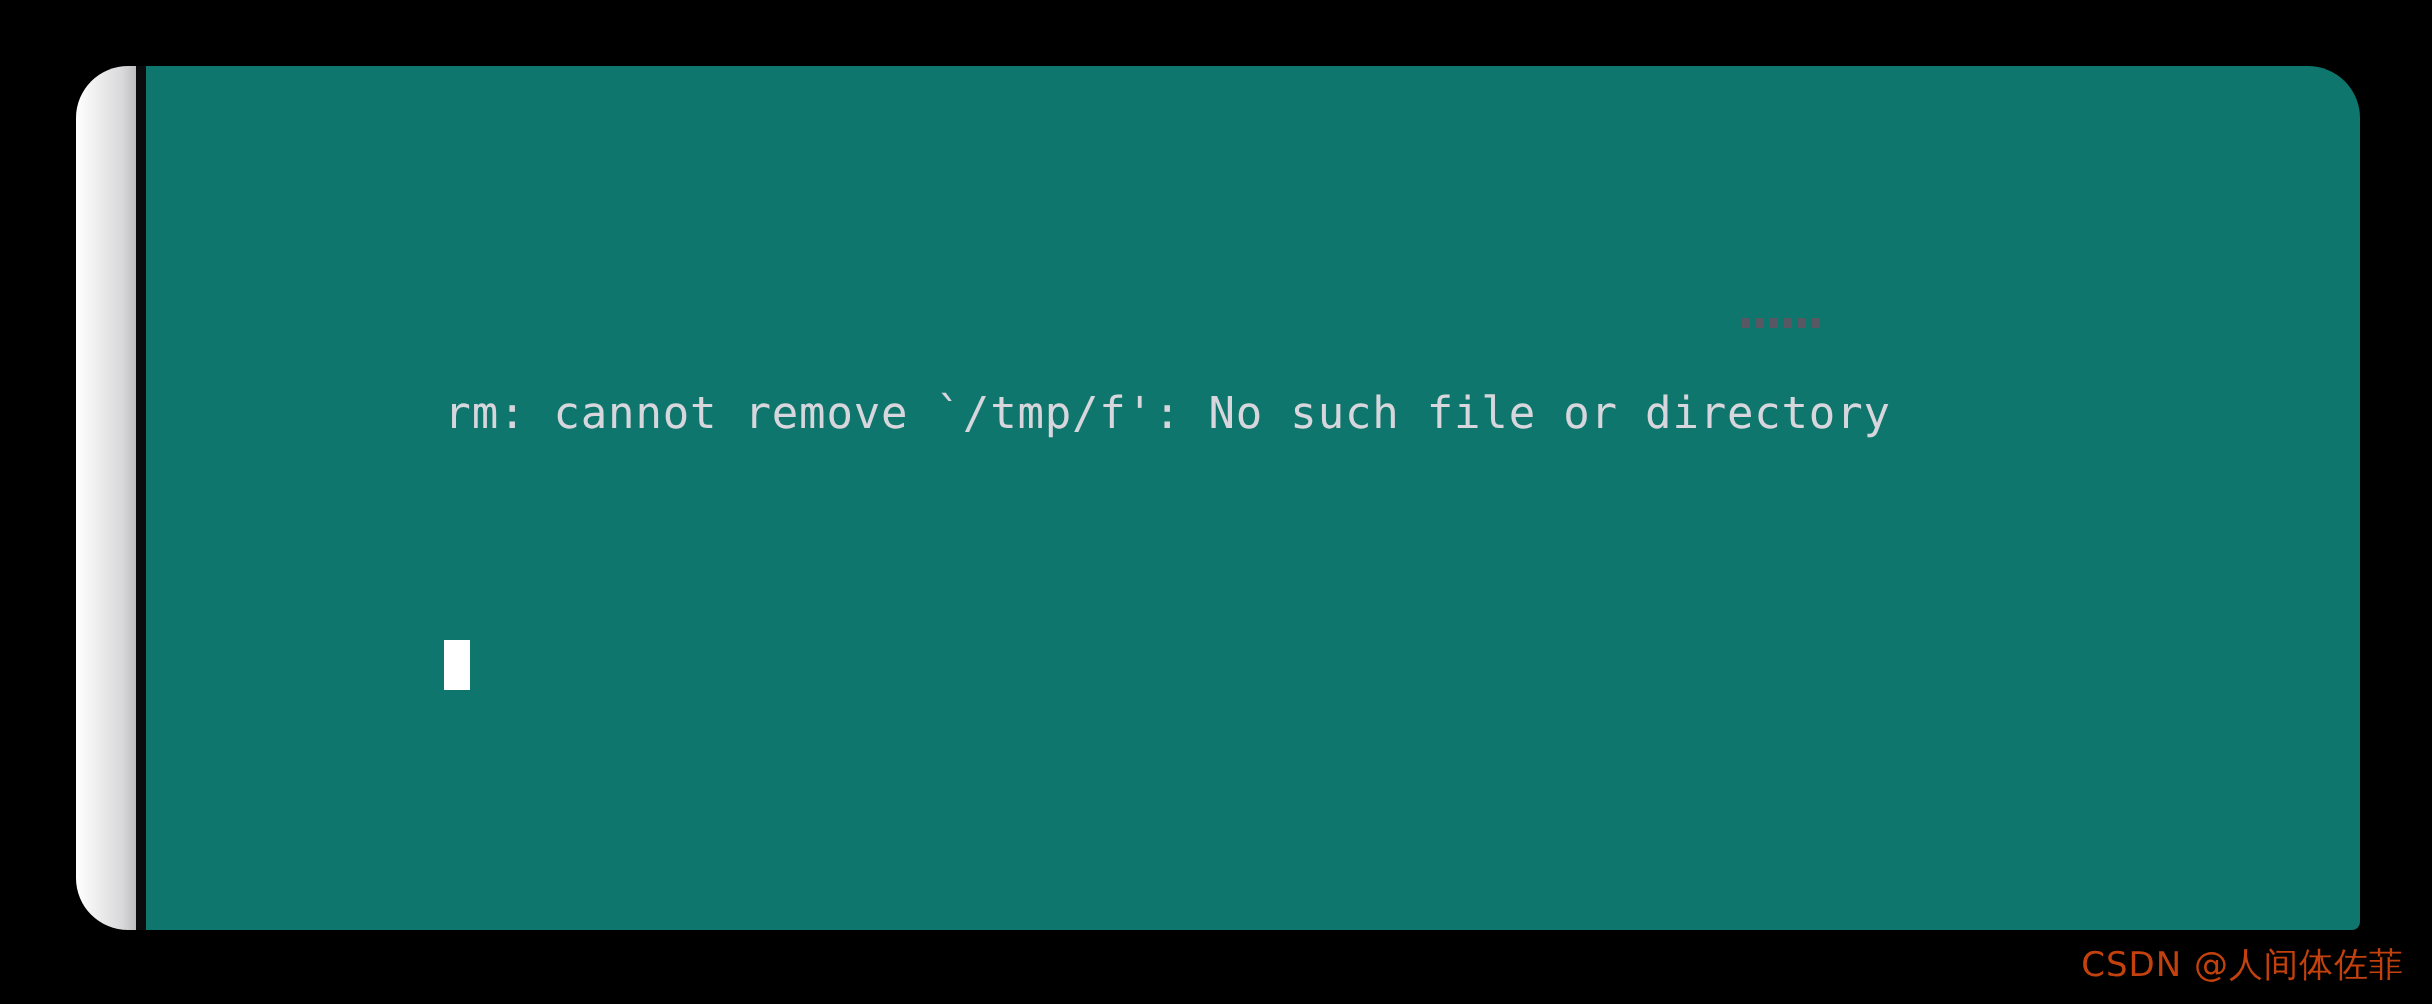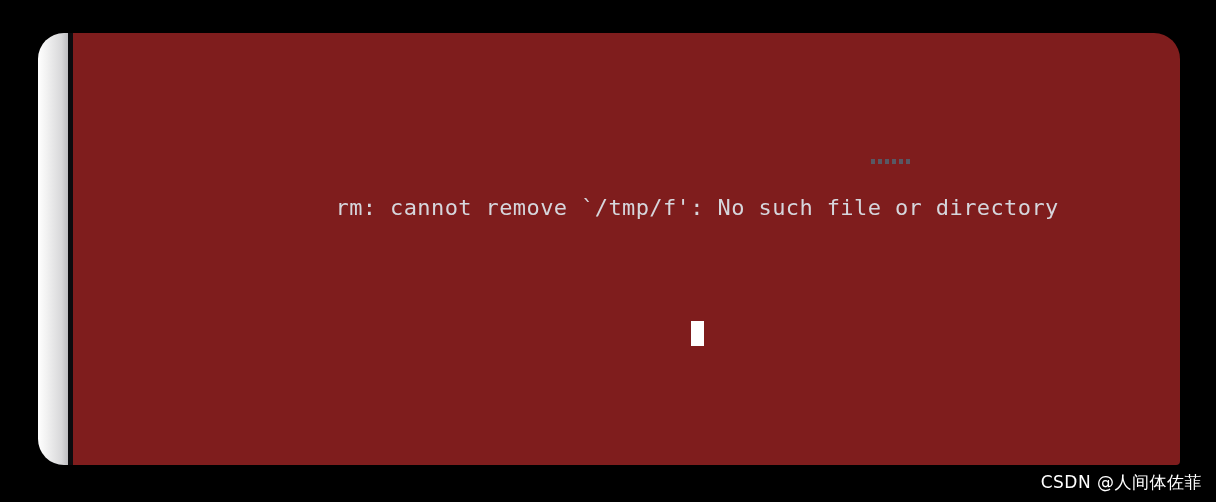--- a/index.html
+++ b/index.html
@@ -35,23 +35,22 @@
   }
   #window-edge-divider {
     width: 5px;
     flex: 0 0 5px;
     height: 100%;
     background: #0b0b0e;
   }
   #terminal-body {
     flex: 1 1 auto;
     height: 100%;
-    background: #7f1d1d;
+    background: #0f766e;
     position: relative;
-    text-align: center;
   }
 
   
   #terminal-screen {
     position: absolute;
     left: 40px;
     top: 33px;
     right: 8px;
     font-size: 22px;
     line-height: 31.5px;
@@ -84,21 +83,21 @@
     width: 4px;
     height: 5px;
     background: #585864;
   }
 
   
   #watermark {
     position: absolute;
     right: 14px;
     bottom: 8px;
-    color: #ffffff;
+    color: #c2410c;
     font-family: "DejaVu Sans", "Liberation Sans", sans-serif;
     font-size: 17px;
     letter-spacing: 0.5px;
     text-align: right;
   }
 </style>
 </head>
 <body>
 
 <div id="terminal-window">

